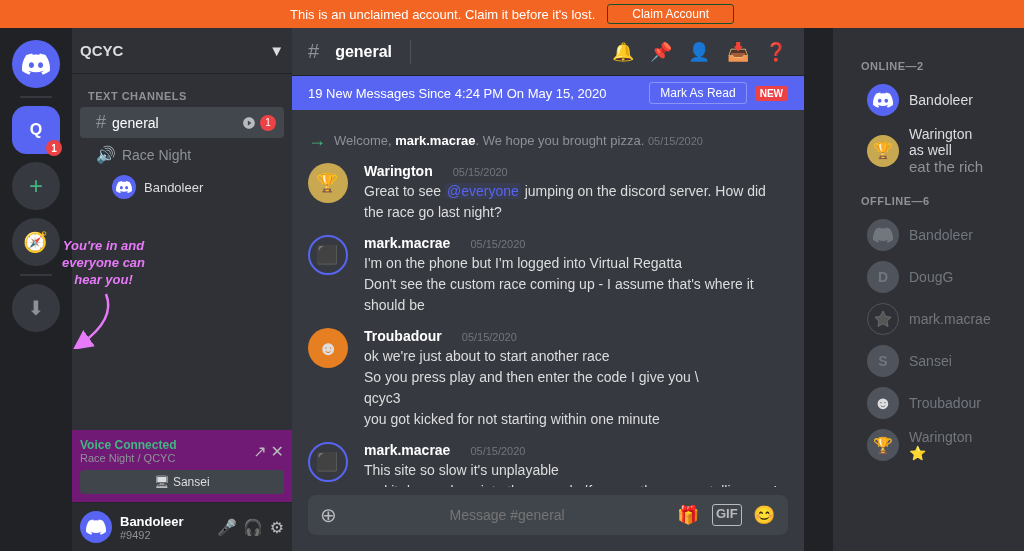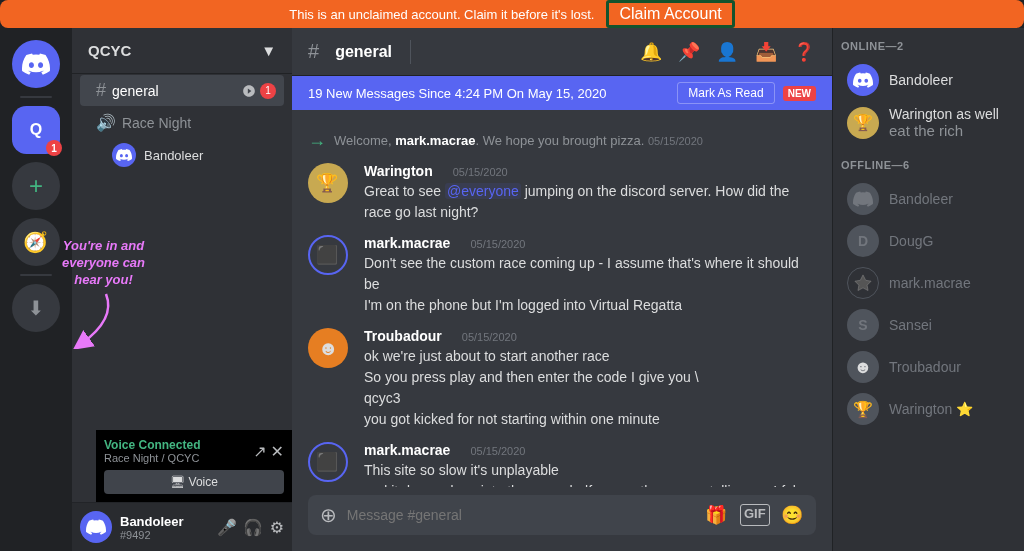--- a/index.html
+++ b/index.html
@@ -10,30 +10,29 @@
       background: #f26522;
       color: #fff;
       text-align: center;
       padding: 5px 10px;
       font-size: 13px;
       display: flex;
       align-items: center;
       justify-content: center;
       gap: 12px;
       height: 28px;
-      border-radius: 8px;
     }
     #top-banner .claim-btn {
       background: transparent;
-      border: 3px solid #14532d;
-      color: #fff;
-      padding: 2px 10px;
+      border: 1px solid #14532d;
+      color: #fff;
+      padding: 2px 24px;
       border-radius: 3px;
       cursor: pointer;
-      font-size: 16px;
+      font-size: 12px;
     }
 
     
     #app {
       display: flex;
       height: calc(551px - 28px);
     }
 
     
     #server-sidebar {
@@ -84,21 +83,21 @@
 
     
     #channel-sidebar {
       width: 220px;
       background: #2f3136;
       display: flex;
       flex-direction: column;
       overflow-y: auto;
     }
     #guild-header {
-      padding: 14px 16px;
+      padding: 14px 8px;
       border-bottom: 1px solid #202225;
       display: flex;
       align-items: center;
       justify-content: space-between;
       font-weight: 600;
       font-size: 15px;
       cursor: pointer;
     }
     .channel-section-header {
       font-size: 11px;
@@ -148,23 +147,22 @@
       display: flex;
       align-items: center;
       justify-content: center;
       font-size: 11px;
       color: #fff;
     }
 
     
     #voice-connected {
       margin-top: auto;
-      background: #000000;
+      background: #701a75;
       padding: 8px;
-      margin-left: 24px;
     }
     .vc-status {
       font-size: 12px;
       color: #43b581;
       font-weight: 600;
     }
     .vc-channel {
       font-size: 11px;
       color: #8e9297;
     }
@@ -340,31 +338,33 @@
       gap: 10px;
     }
     .input-plus { color: #b9bbbe; cursor: pointer; font-size: 20px; }
     .message-input {
       flex: 1;
       background: transparent;
       border: none;
       outline: none;
       color: #dcddde;
       font-size: 14px;
+      text-align: center;
     }
     .input-icons { display: flex; gap: 12px; }
     .input-icon { color: #b9bbbe; cursor: pointer; font-size: 18px; }
 
     
     #right-sidebar {
       width: 192px;
       background: #2f3136;
-      padding: 8px;
+      padding: 28px;
       overflow-y: auto;
       border-left: 1px solid #202225;
+      margin-left: 28px;
     }
     .members-section-header {
       font-size: 11px;
       font-weight: 700;
       color: #8e9297;
       text-transform: uppercase;
       letter-spacing: 0.5px;
       padding: 4px 0 8px;
     }
     .member-item {
@@ -442,20 +442,21 @@
     <div class="server-divider"></div>
     <div class="server-icon" style="font-size:20px;color:#8e9297;">⬇</div>
   </div>
 
   <div id="channel-sidebar">
     <div id="guild-header">
       <span>QCYC</span>
       <span>▼</span>
     </div>
 
+    <div class="channel-section-header">Text Channels</div>
 
     <div class="channel-item active">
       <span class="channel-prefix">#</span>
       <span>general</span>
       <span class="user-mention-icon">
         <svg width="14" height="14" viewBox="0 0 24 24" fill="#b9bbbe">
             <path d="M12 2C6.48 2 2 6.48 2 12s4.48 10 10 10 10-4.48 10-10S17.52 2 12 2zm-2 14.5v-9l6 4.5-6 4.5z"></path>
           </svg>
         <span style="background:#ed4245;color:#fff;border-radius:50%;font-size:10px;width:16px;height:16px;display:flex;align-items:center;justify-content:center;">1</span>
       </span>
@@ -483,21 +484,21 @@
         <div>
           <div class="vc-status">Voice Connected</div>
           <div class="vc-channel">Race Night / QCYC</div>
         </div>
         <div style="display:flex;gap:4px;">
           <span style="color:#b9bbbe;cursor:pointer;font-size:16px;">↗</span>
           <span style="color:#b9bbbe;cursor:pointer;font-size:16px;">✕</span>
         </div>
       </div>
       <div class="vc-buttons">
-        <button class="vc-btn">🖥 Voice</button>
+        <button class="vc-btn">🖥 Sansei</button>
       </div>
     </div>
 
     <div id="user-panel">
       <div class="user-panel-avatar" style="background:#5865f2;">
         <svg width="20" height="20" viewBox="0 0 71 55" fill="#fff">
             <path d="M60.1 4.9A58.5 58.5 0 0 0 45.5.6a40.7 40.7 0 0 0-1.8 3.7 54.1 54.1 0 0 0-16.3 0A39 39 0 0 0 25.5.6 58.4 58.4 0 0 0 10.9 4.9C1.6 18.7-1 32.2.3 45.5a58.8 58.8 0 0 0 17.9 9.1 44.2 44.2 0 0 0 3.8-6.2 38.3 38.3 0 0 1-6-2.9l1.5-1.1a42 42 0 0 0 36 0l1.5 1.1a38.4 38.4 0 0 1-6 2.9 44.2 44.2 0 0 0 3.8 6.2 58.7 58.7 0 0 0 17.9-9.1c1.5-15.5-2.6-28.9-10.6-40.5z"></path>
           </svg>
       </div>
       <div class="user-panel-info">
@@ -567,22 +568,22 @@
         </div>
       </div>
 
       <div class="message-group">
         <div class="avatar" style="background:#36393f;border:2px solid #5865f2;font-size:18px;display:flex;align-items:center;justify-content:center;">⬛</div>
         <div class="message-content">
           <div class="message-header">
             <span class="message-author">mark.macrae</span>
             <span class="message-time">05/15/2020</span>
           </div>
+          <div class="message-text">I'm on the phone but I'm logged into Virtual Regatta</div>
           <div class="message-text">Don't see the custom race coming up - I assume that's where it should be</div>
-          <div class="message-text">I'm on the phone but I'm logged into Virtual Regatta</div>
         </div>
       </div>
 
       <div class="message-group">
         <div class="avatar avatar-troubadour" style="background:#e67e22;font-size:20px;display:flex;align-items:center;justify-content:center;">☻</div>
         <div class="message-content">
           <div class="message-header">
             <span class="message-author">Troubadour</span>
             <span class="message-time">05/15/2020</span>
           </div>

